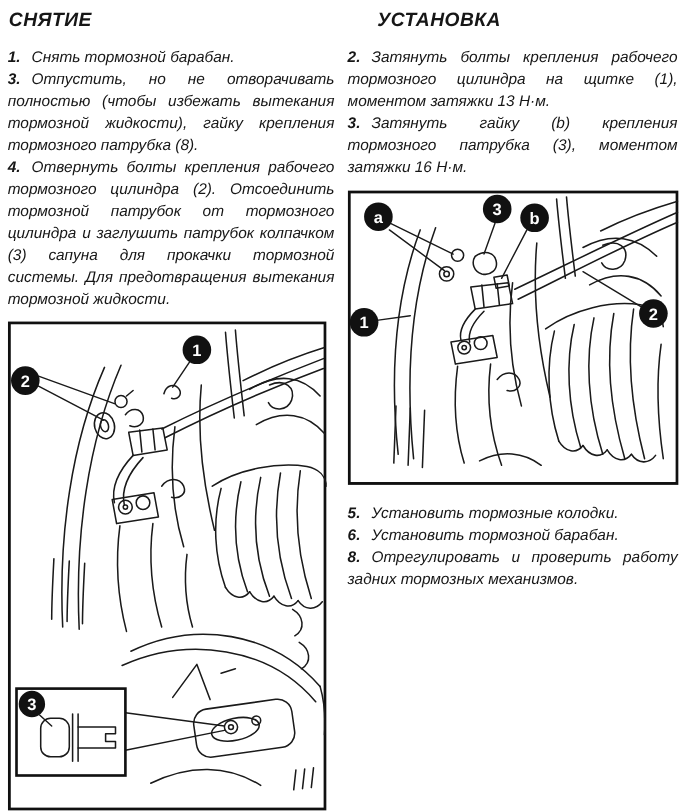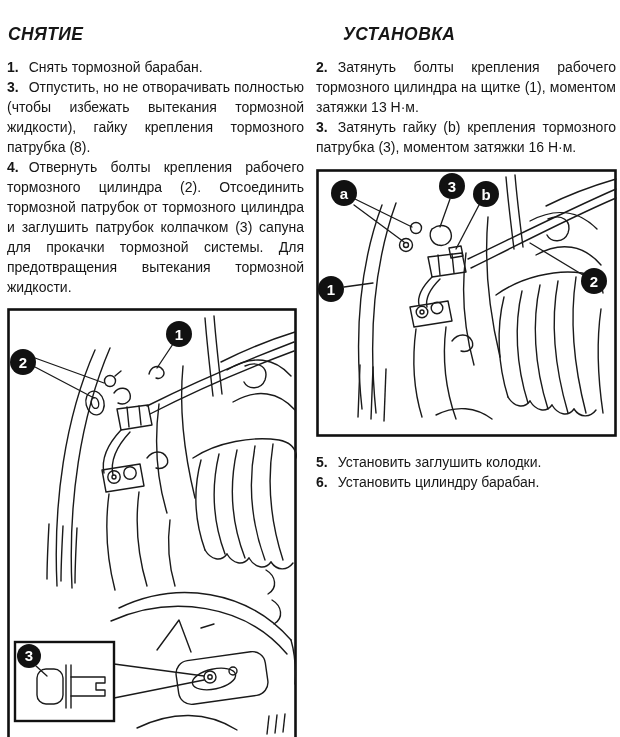--- a/index.html
+++ b/index.html
@@ -7,24 +7,24 @@
     width:620px;height:737px;overflow:hidden;
     background:#ffffff;color:#161616;
     font-family:"Liberation Sans","DejaVu Sans",sans-serif;
     -webkit-hyphens:auto;hyphens:auto;
   }
   .page{display:flex;gap:12px;padding:6px 4px 0 7px;}
   .col{width:297px;}
   .col-right{width:300px;}
   .hd{
     font-style:italic;font-weight:bold;font-size:17.5px;line-height:1;
-    letter-spacing:.4px;margin:20px 0 13px 1px;
+    letter-spacing:.4px;margin:4px 0 13px 1px;
   }
   .col-right .hd{margin-left:27px;}
-  p.step{margin:0;font-size:14px;line-height:20px;text-align:justify;}
+  p.step{margin:0;font-size:14px;line-height:20px;text-align:justify;font-style:italic;}
   p.step .num{font-weight:bold;padding-right:10px;}
   .fig{display:block;background:#fff;}
   .fig-removal{margin-top:11px;}
   .fig-install{margin:12px 0 15px 0;}
   
   svg .ln path, svg .ln circle, svg .ln ellipse, svg .ln rect{
     fill:none;stroke:#1a1a1a;stroke-width:1.4;
     stroke-linecap:round;stroke-linejoin:round;
   }
   svg .callout circle{fill:#111;stroke:none;}
@@ -259,17 +259,18 @@
       </g>
       <g>
         <path class="leader" d="M267 106 L214 74"></path>
         <g class="callout">
             <circle cx="278" cy="112" r="13"></circle>
             <text x="278" y="117.5">2</text>
           </g>
       </g>
     </svg>
 
-    <p class="step"><b class="num">5.</b><span>Установить заглушить колодки.</span></p>
-    <p class="step"><b class="num">6.</b><span>Установить цилиндру барабан.</span></p>
+    <p class="step"><b class="num">5.</b><span>Установить тормозные колодки.</span></p>
+    <p class="step"><b class="num">6.</b><span>Установить тормозной барабан.</span></p>
+    <p class="step"><b class="num">8.</b><span>Отрегулировать и проверить работу задних тормозных механизмов.</span></p>
   </div>
 
 </div>
 
 </body></html>

